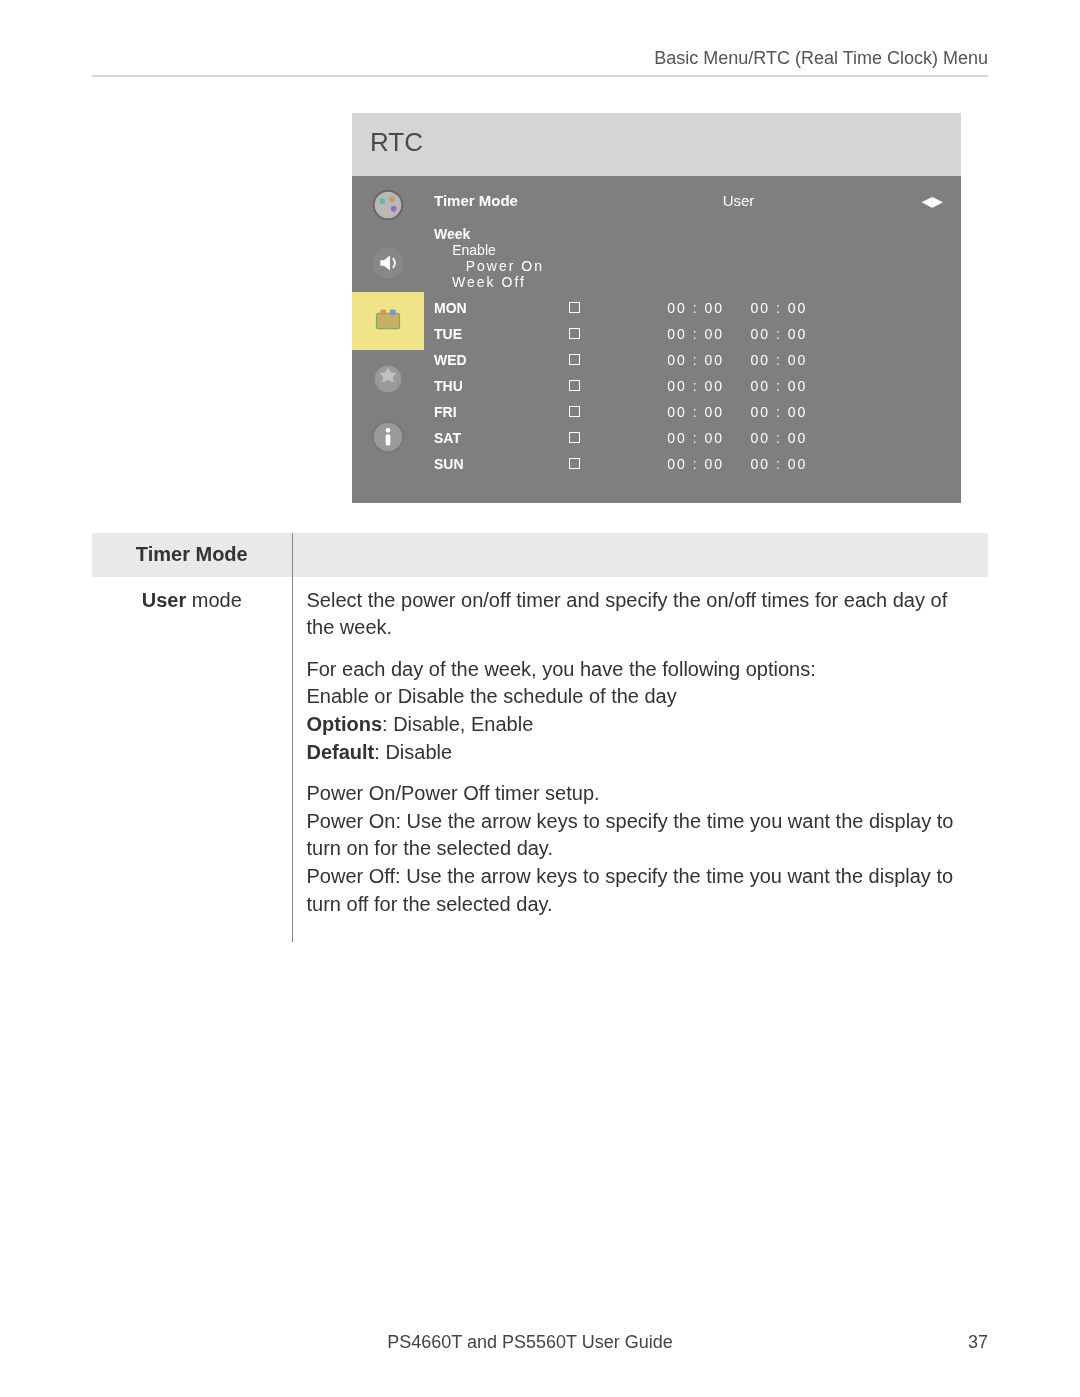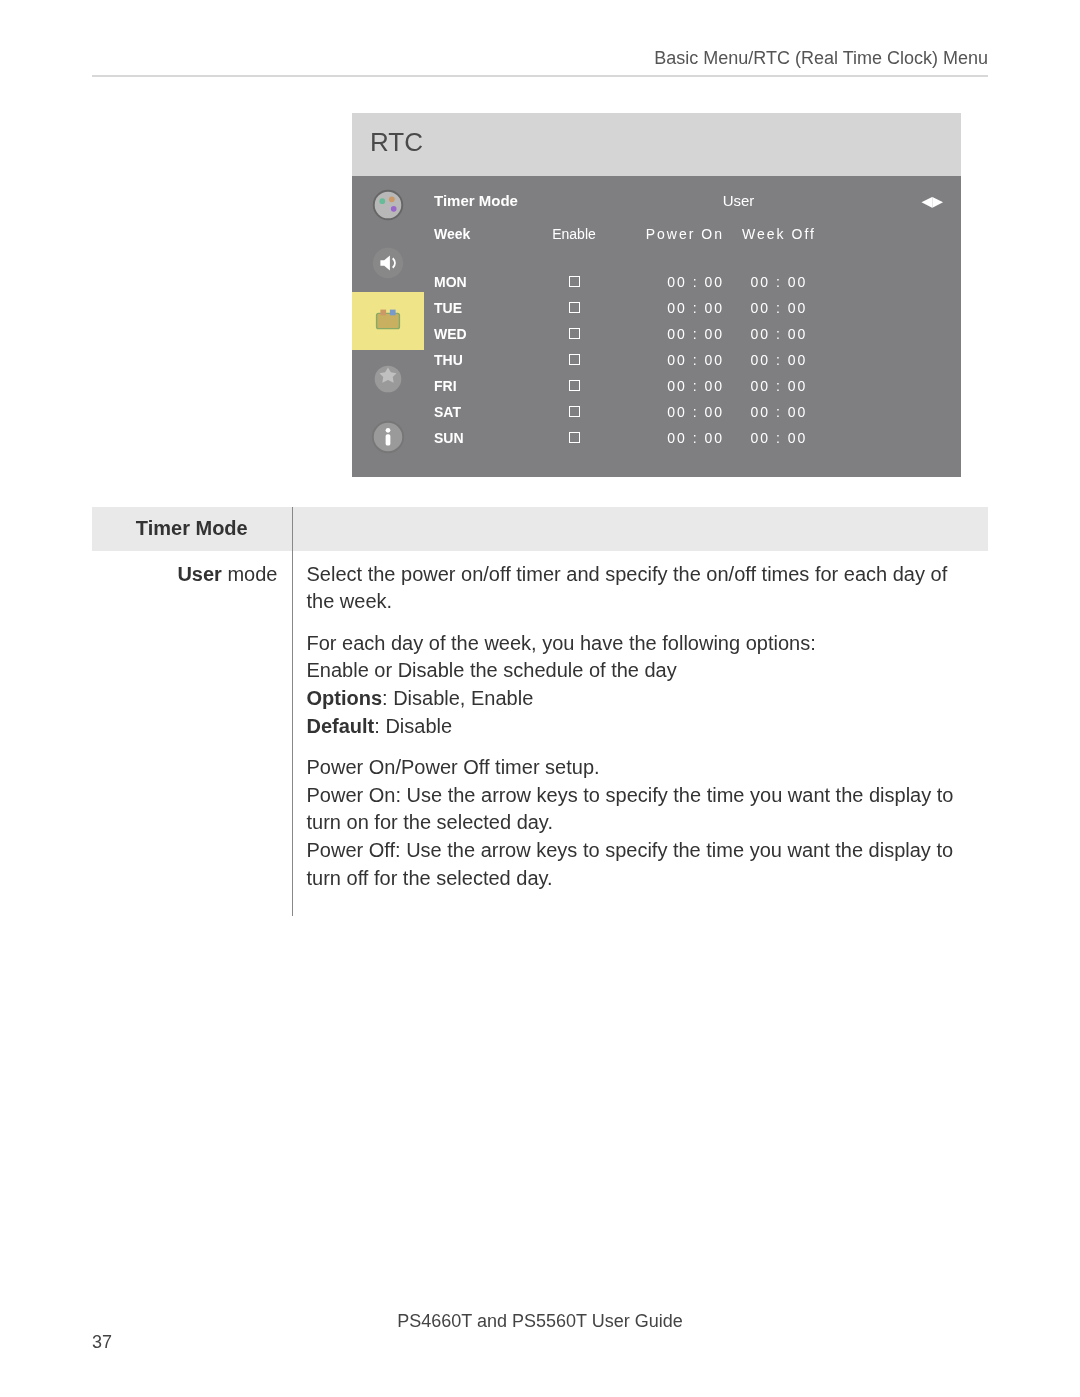--- a/index.html
+++ b/index.html
@@ -78,62 +78,61 @@
   .osd-arrows { width: 30px; text-align: right; font-size: 14px; }
   .osd-head-row, .osd-data-row {
     display: flex;
     padding: 5px 0;
     font-size: 14px;
   }
   .col-week { width: 100px; font-weight: 600; }
   .col-enable { width: 80px; text-align: center; }
   .col-on { width: 110px; text-align: right; letter-spacing: 2px; }
   .col-off { width: 110px; text-align: center; letter-spacing: 2px; }
-  .osd-head-row { font-weight: 500; margin-bottom: 22px; }
+  .osd-head-row { font-weight: 500; margin-bottom: 0; flex-direction: column; }
   .chk {
     display: inline-block;
     width: 11px; height: 11px;
     border: 1.4px solid #fff;
   }
 
   .desc-table {
     margin-top: 30px;
     width: 100%;
     border-collapse: collapse;
   }
   .desc-table td {
     vertical-align: top;
     font-size: 20px;
     line-height: 1.38;
     padding: 10px 14px;
   }
   .desc-table td:first-child {
     width: 200px;
     border-right: 1.4px solid #888;
-    text-align: right;
+    text-align: center;
   }
   .desc-table tr.header-row td {
     background: #e9e9e9;
     font-weight: bold;
     padding: 8px 14px;
   }
   .desc-table tr.header-row td:first-child { text-align: center; }
   .para { margin-bottom: 14px; }
   .b { font-weight: bold; }
 
   .footer {
     position: absolute;
     left: 0; right: 0;
     bottom: 44px;
     padding: 0 92px;
     display: flex;
     justify-content: space-between;
     font-size: 18px;
     color: #444;
-    flex-direction: column;
   }
   .footer-center { flex: 1; text-align: center; }
 
   
   .ic-circle { width: 38px; height: 38px; }
 </style>
 </head>
 <body>
 
 <div class="page">

